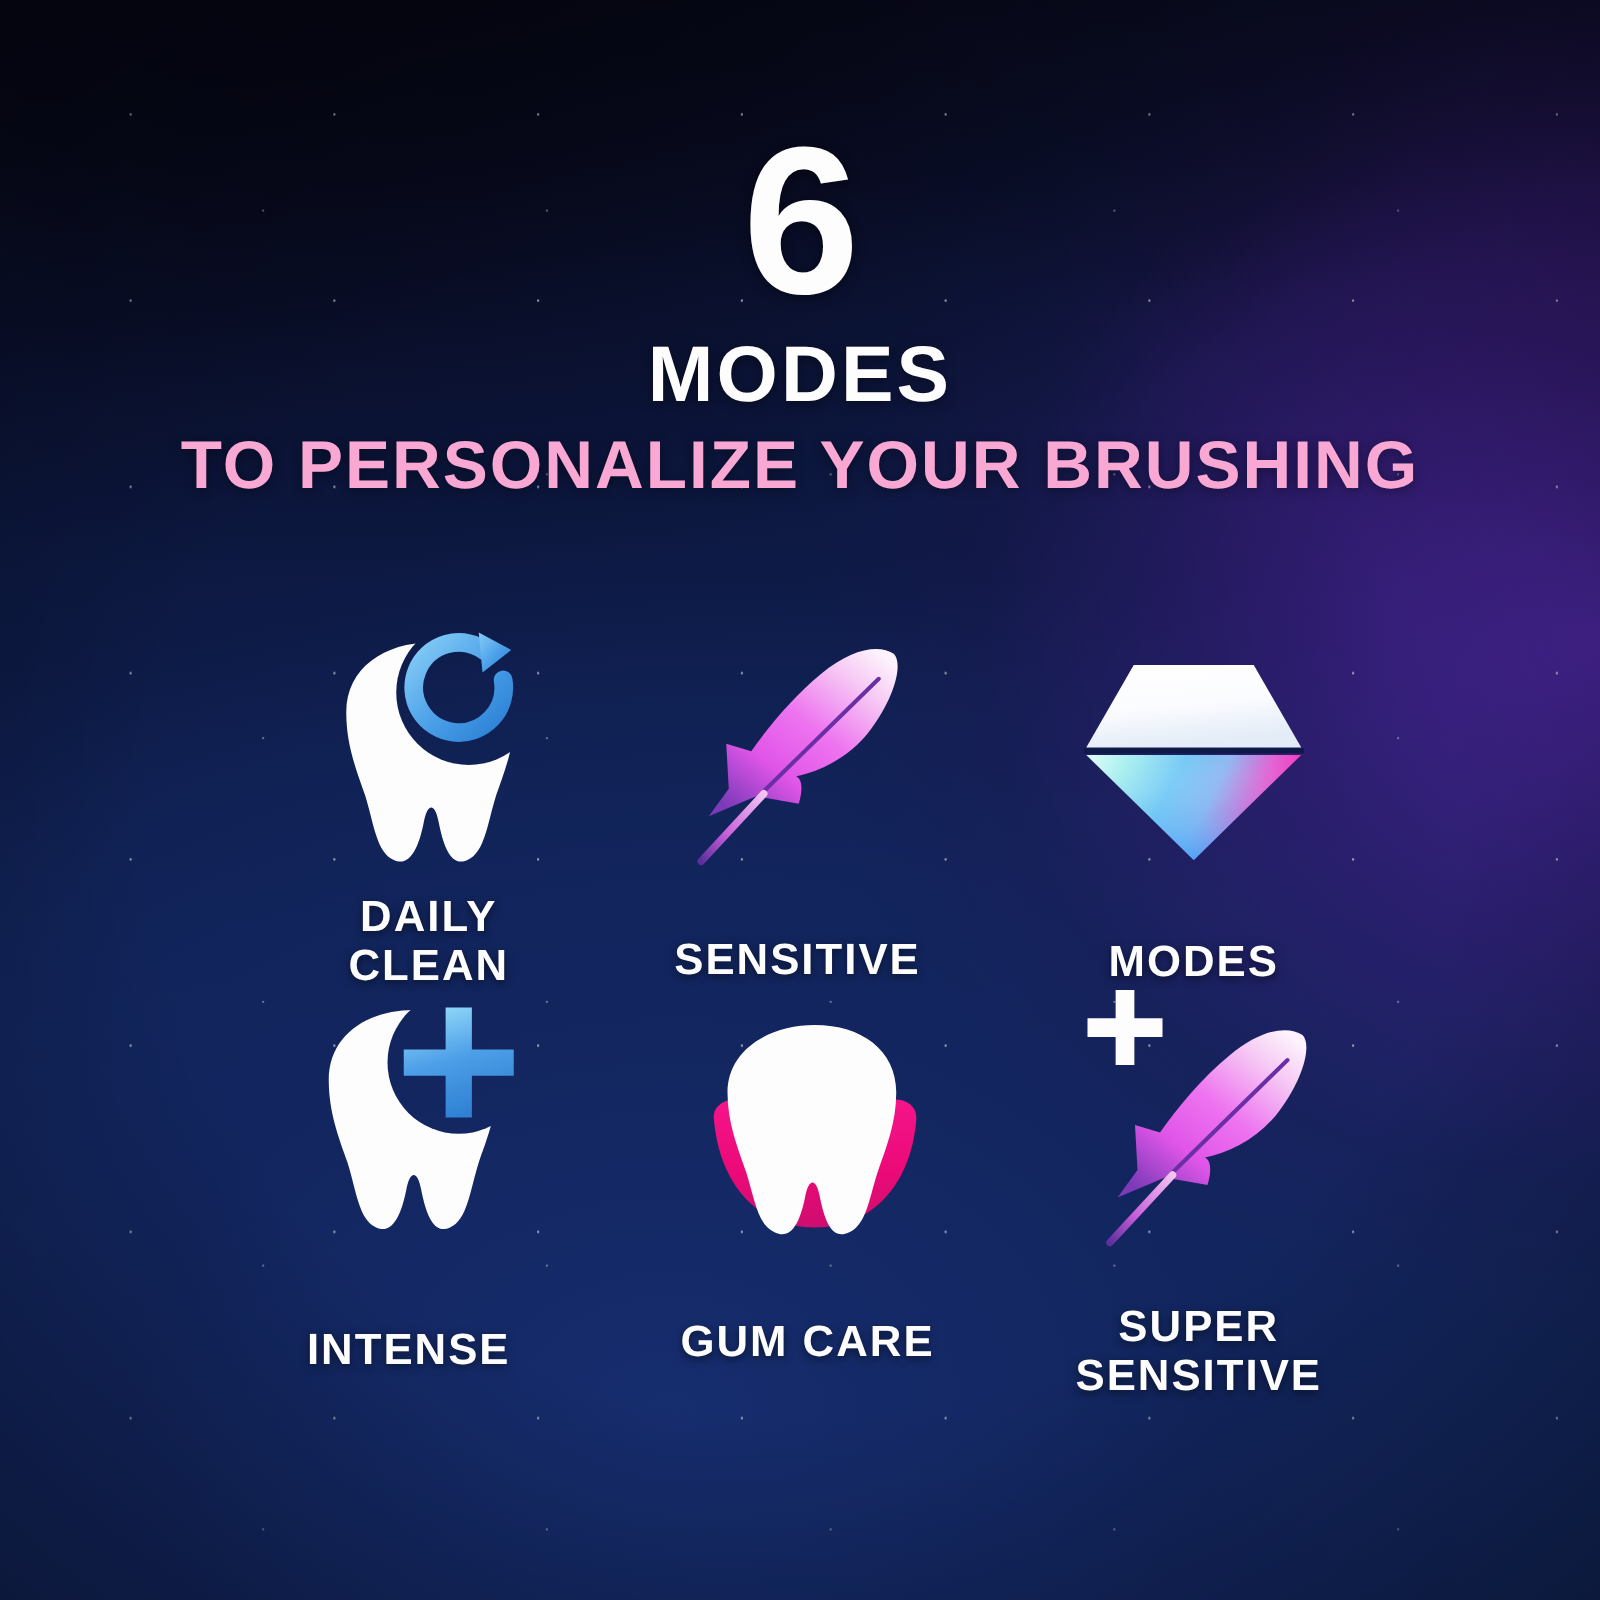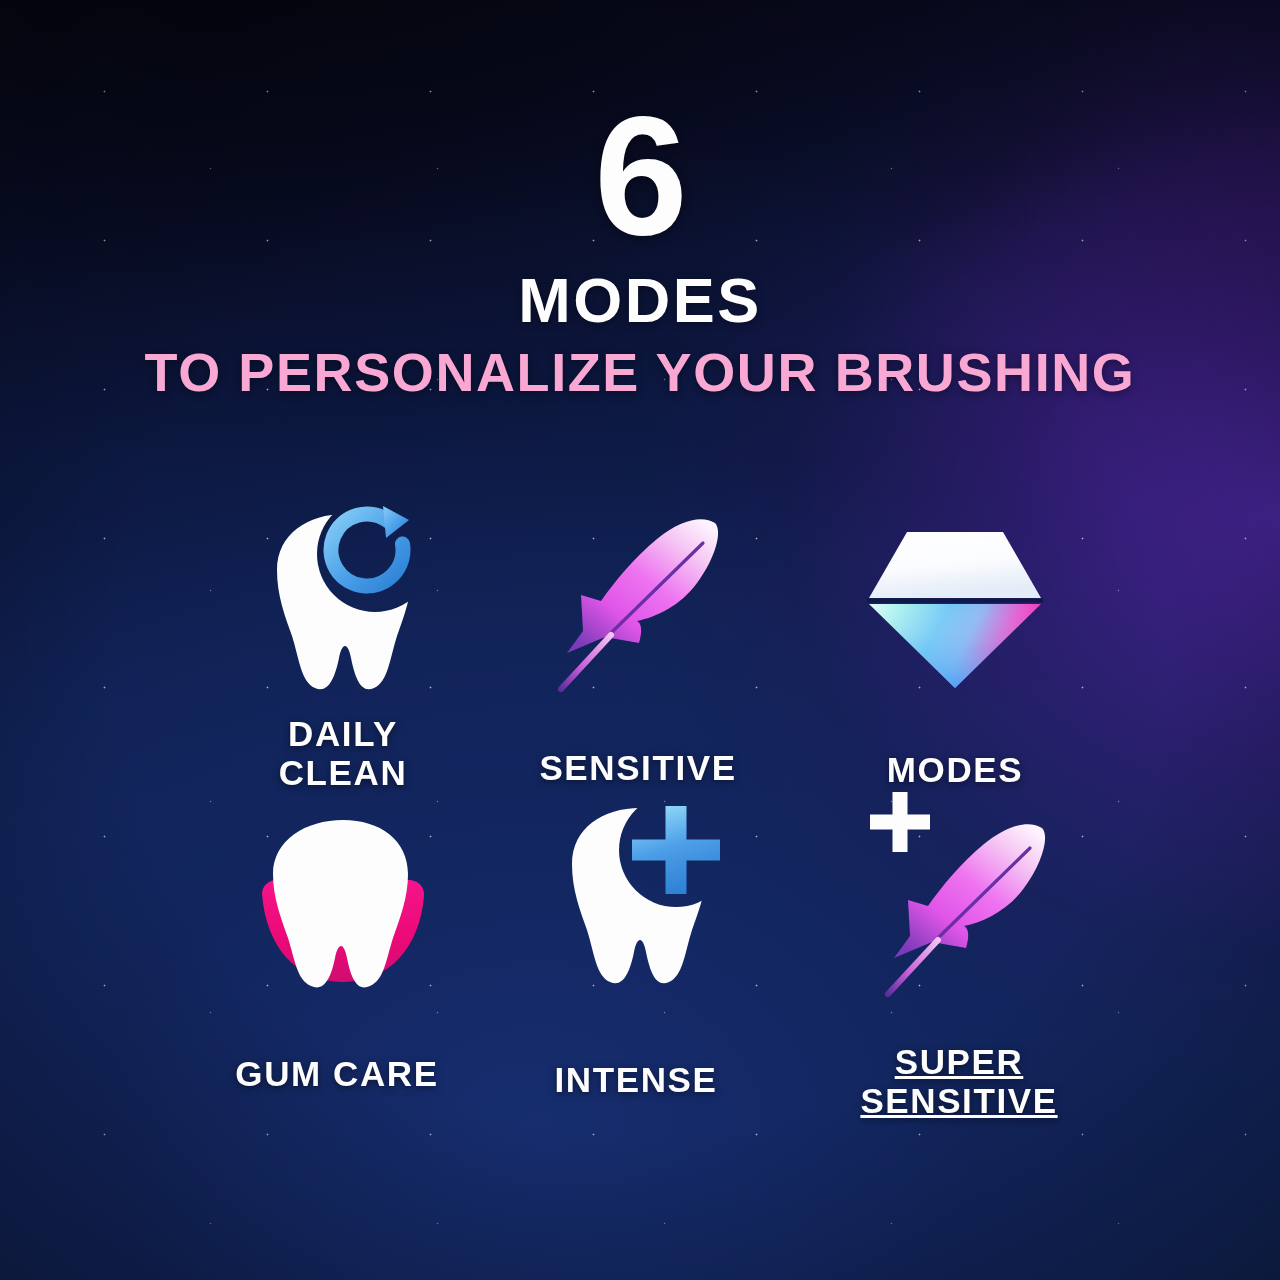--- a/index.html
+++ b/index.html
@@ -134,21 +134,21 @@
   .m-whiten  .art { transform:translate(6px, 10px); }
   .m-whiten  .label { transform:translate(6px, 36px); }
 
   .m-gum     .art { transform:translate(12px, 16px); }
   .m-gum     .label { transform:translate(6px, 52px); }
 
   .m-intense .art { transform:translate(0px, 10px); }
   .m-intense .label { transform:translate(-4px, 58px); }
 
   .m-super   .art { transform:translate(12px, 4px); }
-  .m-super   .label { transform:translate(10px, 40px);text-decoration:underline; }
+  .m-super   .label { transform:translate(10px, 40px); }
 </style>
 </head>
 <body>
 
 <div id="poster">
 
   <div class="bg-layer bg-navy"></div>
   <div class="bg-layer bg-purple"></div>
   <div class="bg-layer bg-dark-top"></div>
   <div class="bg-layer bg-stars"></div>
@@ -266,20 +266,58 @@
 
           <path stroke="#0d1a45" stroke-width="4" d="M4 74.5 L180 74.5"></path>
 
           <path fill="url(#dBot)" d="M6 78 L178 78 L92 162 Z"></path>
           <path fill="url(#dBot2)" d="M6 78 L178 78 L92 162 Z"></path>
         </svg>
       </div>
       <div class="label">MODES</div>
     </div>
 
+    <div class="mode m-intense">
+      <div class="art">
+        <svg width="182" height="196" viewBox="0 0 182 196" aria-hidden="true">
+          <defs>
+            <linearGradient id="plusG" x1="0.35" y1="0" x2="0.65" y2="1">
+              <stop offset="0" stop-color="#8fd6f8"></stop>
+              <stop offset="45%" stop-color="#4d9fe8"></stop>
+              <stop offset="100%" stop-color="#2c7ed2"></stop>
+            </linearGradient>
+            <mask id="inMask">
+              <rect x="-20" y="-20" width="230" height="250" fill="#fff"></rect>
+              <circle cx="127" cy="50" r="57" fill="#000"></circle>
+            </mask>
+          </defs>
+
+          <path mask="url(#inMask)" fill="#fdfdfd" d="
+            M91 8
+            C 128 8 158 28 158 64
+            C 158 90 150 110 143 130
+            C 136 152 134 176 120 182
+            C 107 188 101 172 97 152
+            C 94 136 88 136 85 152
+            C 81 172 74 188 61 182
+            C 47 176 45 152 38 130
+            C 31 110 23 90 23 64
+            C 23 28 54 8 91 8 Z"></path>
+
+          <g transform="translate(127,50)">
+            <path fill="url(#plusG)" d="
+              M -10.5 -44 L 10.5 -44 L 10.5 -10.5 L 44 -10.5 L 44 10.5
+              L 10.5 10.5 L 10.5 44 L -10.5 44 L -10.5 10.5 L -44 10.5
+              L -44 -10.5 L -10.5 -10.5 Z"></path>
+          </g>
+        </svg>
+      </div>
+      <div class="label">INTENSE</div>
+    </div>
+
     <div class="mode m-gum">
       <div class="art">
         <svg width="186" height="196" viewBox="0 0 186 196" aria-hidden="true">
           <defs>
             <linearGradient id="gumG" x1="0.5" y1="0" x2="0.5" y2="1">
               <stop offset="0" stop-color="#f5158a"></stop>
               <stop offset="55%" stop-color="#ec0a78"></stop>
               <stop offset="100%" stop-color="#cf0d70"></stop>
             </linearGradient>
           </defs>
@@ -299,58 +337,20 @@
             C 136 154 134 174 120 180
             C 107 186 101 172 97 152
             C 94 136 88 136 85 152
             C 81 172 74 186 61 180
             C 47 174 45 154 38 132
             C 31 112 23 92 23 68
             C 23 34 56 14 93 14 Z"></path>
         </svg>
       </div>
       <div class="label">GUM CARE</div>
-    </div>
-
-    <div class="mode m-intense">
-      <div class="art">
-        <svg width="182" height="196" viewBox="0 0 182 196" aria-hidden="true">
-          <defs>
-            <linearGradient id="plusG" x1="0.35" y1="0" x2="0.65" y2="1">
-              <stop offset="0" stop-color="#8fd6f8"></stop>
-              <stop offset="45%" stop-color="#4d9fe8"></stop>
-              <stop offset="100%" stop-color="#2c7ed2"></stop>
-            </linearGradient>
-            <mask id="inMask">
-              <rect x="-20" y="-20" width="230" height="250" fill="#fff"></rect>
-              <circle cx="127" cy="50" r="57" fill="#000"></circle>
-            </mask>
-          </defs>
-
-          <path mask="url(#inMask)" fill="#fdfdfd" d="
-            M91 8
-            C 128 8 158 28 158 64
-            C 158 90 150 110 143 130
-            C 136 152 134 176 120 182
-            C 107 188 101 172 97 152
-            C 94 136 88 136 85 152
-            C 81 172 74 188 61 182
-            C 47 176 45 152 38 130
-            C 31 110 23 90 23 64
-            C 23 28 54 8 91 8 Z"></path>
-
-          <g transform="translate(127,50)">
-            <path fill="url(#plusG)" d="
-              M -10.5 -44 L 10.5 -44 L 10.5 -10.5 L 44 -10.5 L 44 10.5
-              L 10.5 10.5 L 10.5 44 L -10.5 44 L -10.5 10.5 L -44 10.5
-              L -44 -10.5 L -10.5 -10.5 Z"></path>
-          </g>
-        </svg>
-      </div>
-      <div class="label">INTENSE</div>
     </div>
 
     <div class="mode m-super">
       <div class="art">
         <svg width="190" height="200" viewBox="0 0 190 200" aria-hidden="true">
           <defs>
             <linearGradient id="featherB" x1="0.92" y1="0.04" x2="0.10" y2="0.95">
               <stop offset="0" stop-color="#fdf2fd"></stop>
               <stop offset="18%" stop-color="#f6c8f4"></stop>
               <stop offset="46%" stop-color="#ee74f0"></stop>

